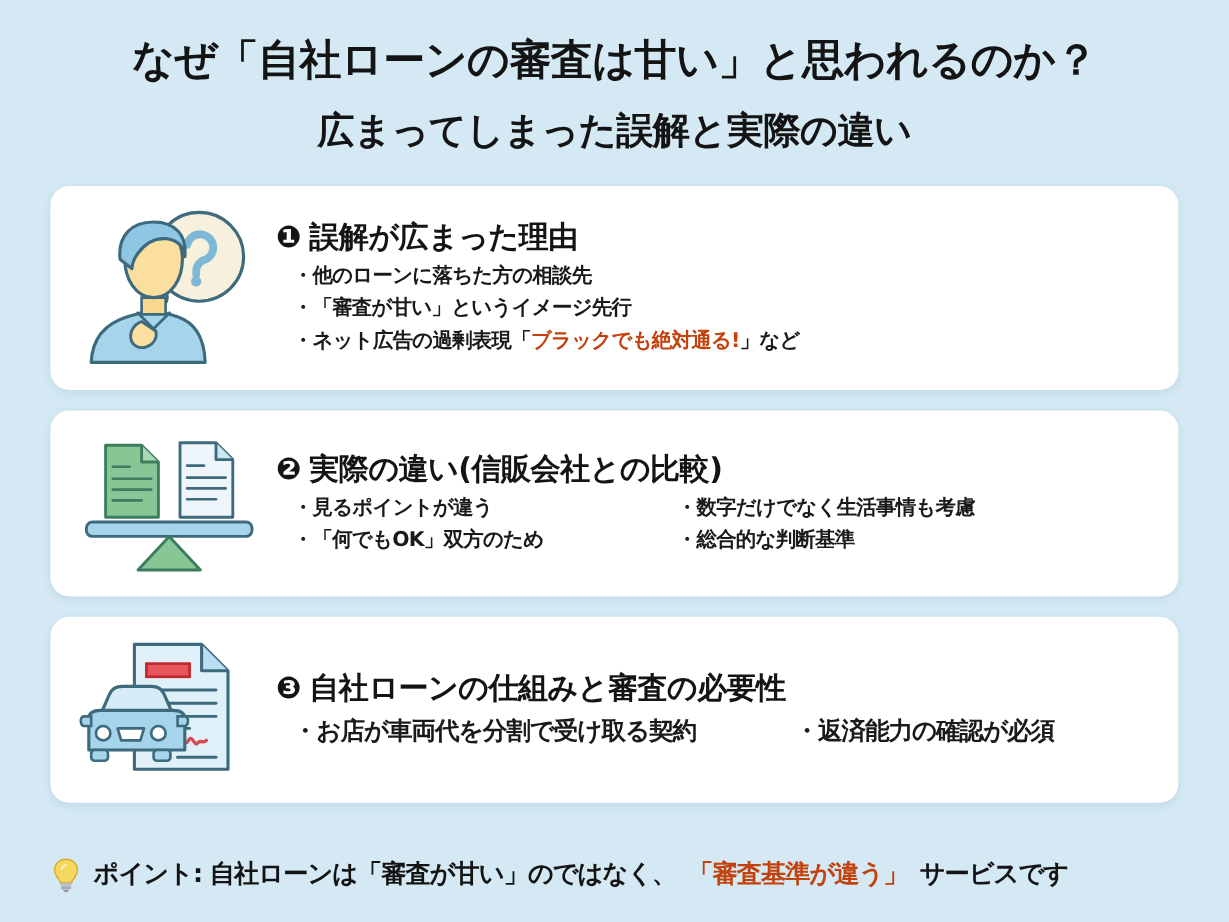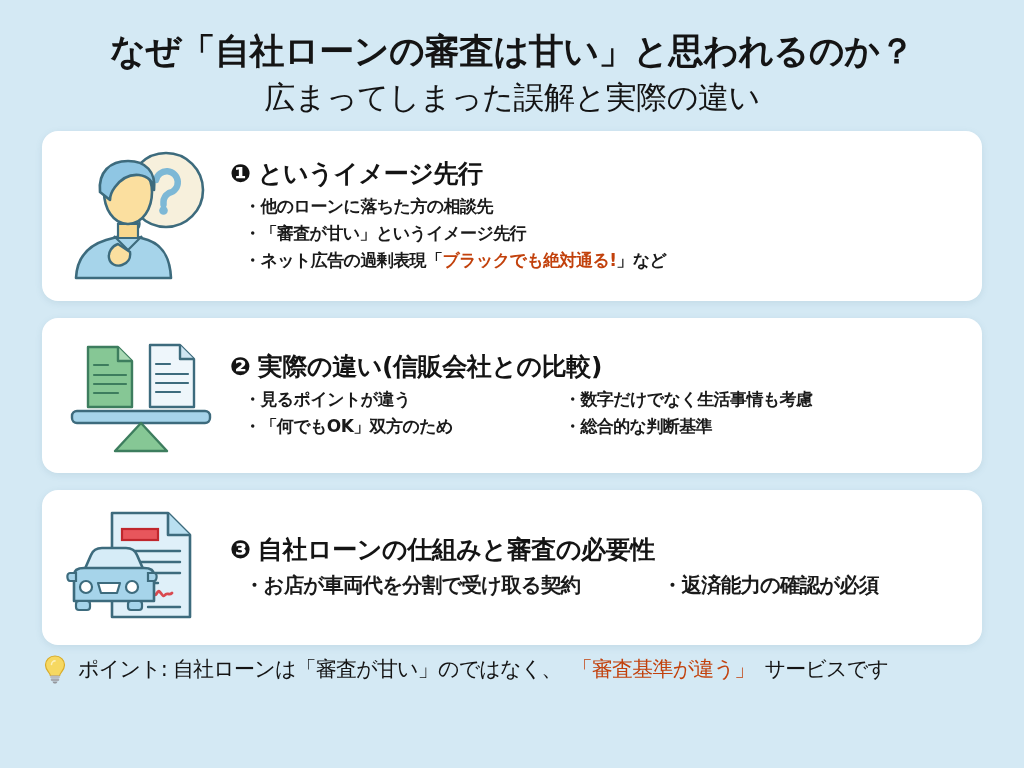--- a/index.html
+++ b/index.html
@@ -17,42 +17,43 @@
     position: relative;
   }
 
   .page {
     width: 1024px;
     height: 768px;
     padding: 0;
     position: relative;
     display: flex;
     flex-direction: column;
+    gap: 12px;
   }
 
   
   .title-block {
     text-align: center;
     padding: 30px 20px 0 20px;
   }
   .title-line-1 {
     font-size: 35px;
     font-weight: bold;
     letter-spacing: -0.5px;
     line-height: 1.22;
     color: #141414;
     white-space: nowrap;
   }
   .title-line-2 {
     font-size: 31px;
-    font-weight: normal;
+    font-weight: bold;
     letter-spacing: -0.5px;
     line-height: 1.3;
     color: #141414;
-    margin-top: 4px;
+    margin-top: 16px;
     white-space: nowrap;
   }
 
   
   .cards {
     margin-top: 14px;
     display: flex;
     flex-direction: column;
     gap: 17px;
     padding: 0 42px;
@@ -119,27 +120,27 @@
   .col-a { width: 320px; }
   .col-b { flex: 1; }
 
   .card-3 .bullet-row { letter-spacing: -0.9px; font-size: 20.5px; }
   .card-3 .col-a { width: 418px; }
 
   .red { color: #c2410c; }
 
   
   .footer {
-    margin-top: 8px;
+    margin-top: 32px;
     padding: 0 42px;
     display: flex;
-    align-items: flex-end;
+    align-items: center;
     gap: 10px;
     font-size: 21px;
-    font-weight: normal;
+    font-weight: bold;
     letter-spacing: -0.8px;
     color: #141414;
     white-space: nowrap;
   }
   .bulb {
     width: 26px;
     height: 30px;
     flex: 0 0 auto;
     position: relative;
     top: 1px;
@@ -178,21 +179,21 @@
           <path d="M38 44 c0 -16 9 -26 24 -26 c15 0 24 10 24 26 c0 16 -9 32 -24 32 c-15 0 -24 -16 -24 -32 z" fill="#fbdf9f" stroke="#3d6b7d" stroke-width="2.6"></path>
 
           <path d="M34 44 c-2 -20 10 -31 28 -31 c18 0 28 11 26 29 c-1 -10 -8 -14 -15 -15 c-10 -1 -18 4 -24 12 c-3 4 -5 8 -5 13 z" fill="#8fc6e3" stroke="#3d6b7d" stroke-width="2.6" stroke-linejoin="round"></path>
 
           <path d="M52 96 c-6 2 -10 8 -9 14 c1 6 7 9 13 7 c6 -2 9 -7 8 -13 z" fill="#fbdf9f" stroke="#3d6b7d" stroke-width="2.4"></path>
         </svg>
       </div>
       <div class="card-body">
         <div class="card-heading">
           <span class="card-num">❶</span>
-          <span>というイメージ先行</span>
+          <span>誤解が広まった理由</span>
         </div>
         <div class="bullet-row">・他のローンに落ちた方の相談先</div>
         <div class="bullet-row">・「審査が甘い」というイメージ先行</div>
         <div class="bullet-row">
           <span>・ネット広告の過剰表現「</span><span class="red">ブラックでも絶対通る!</span><span>」など</span>
         </div>
       </div>
     </div>
 
     <div class="card card-2">

